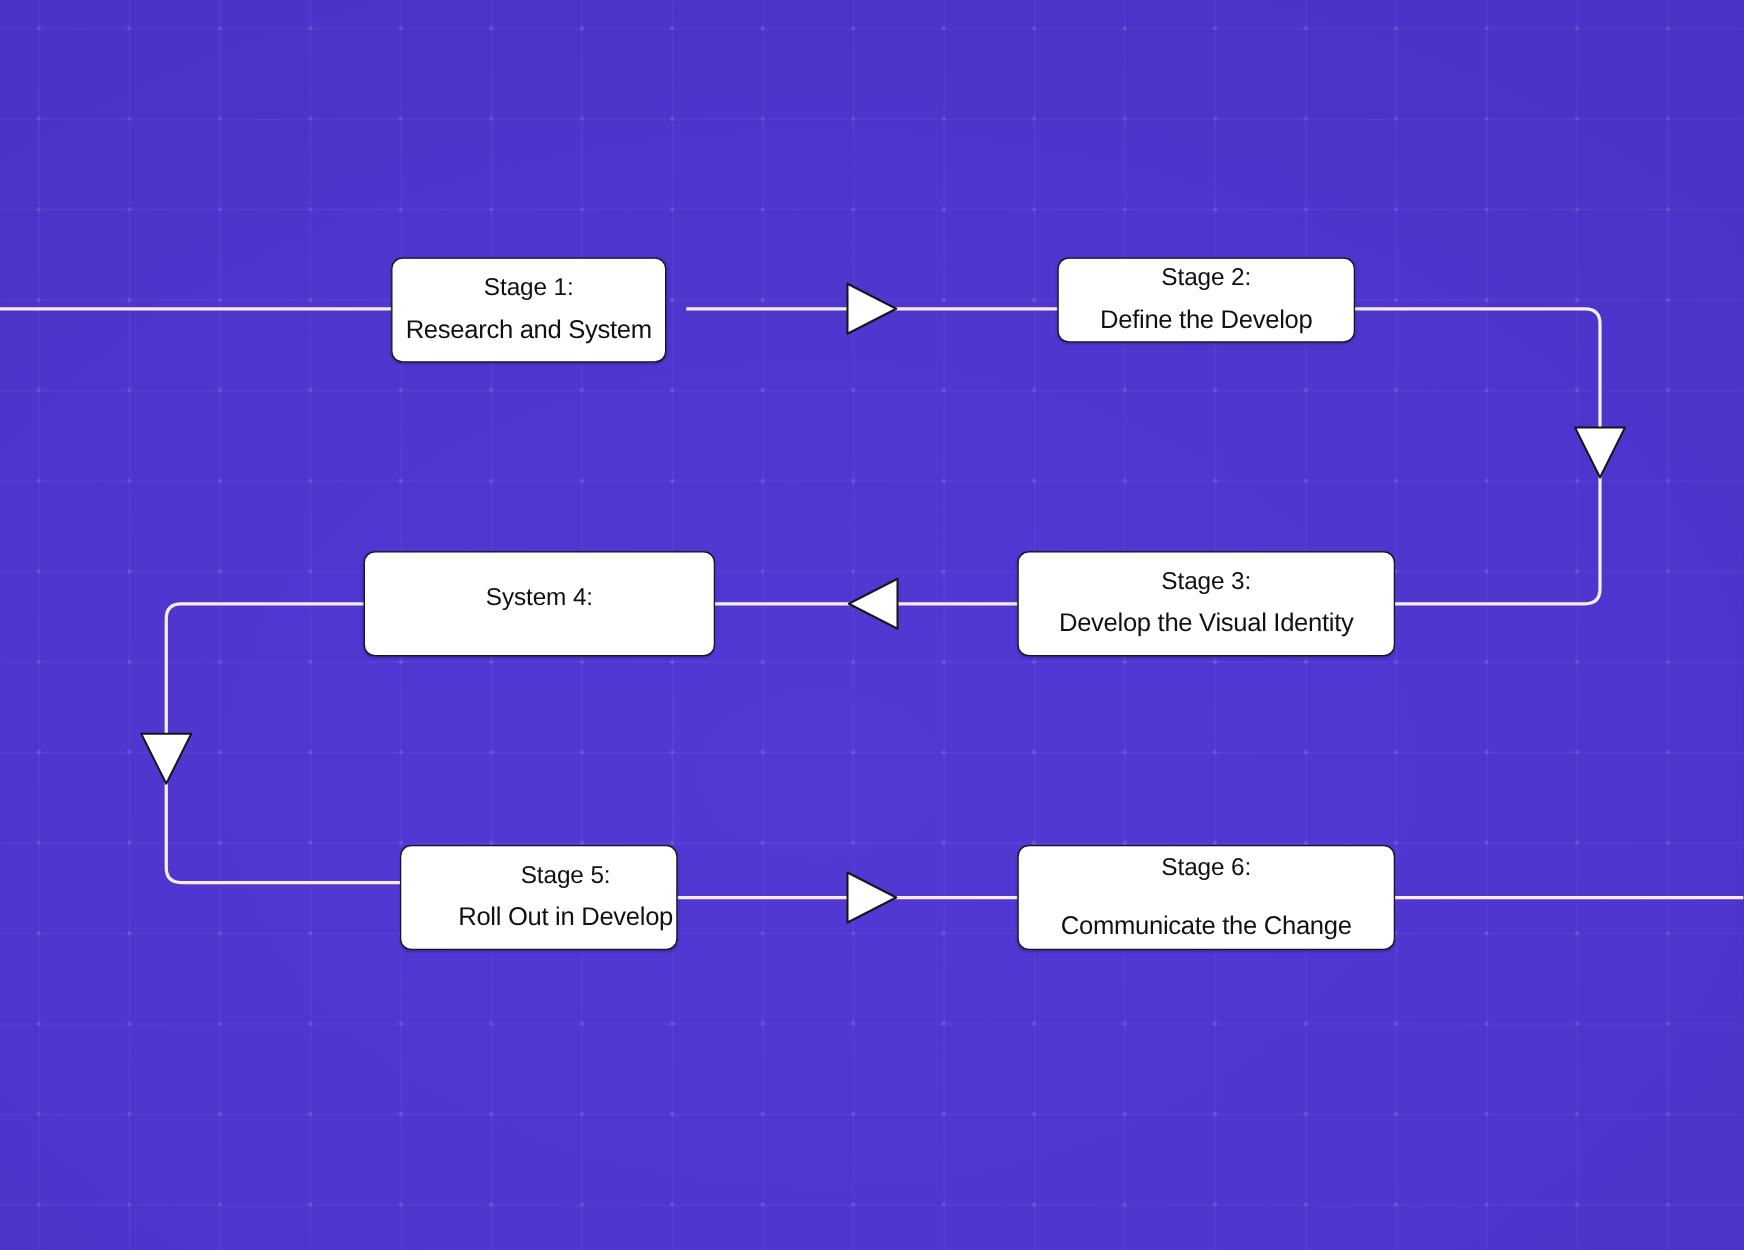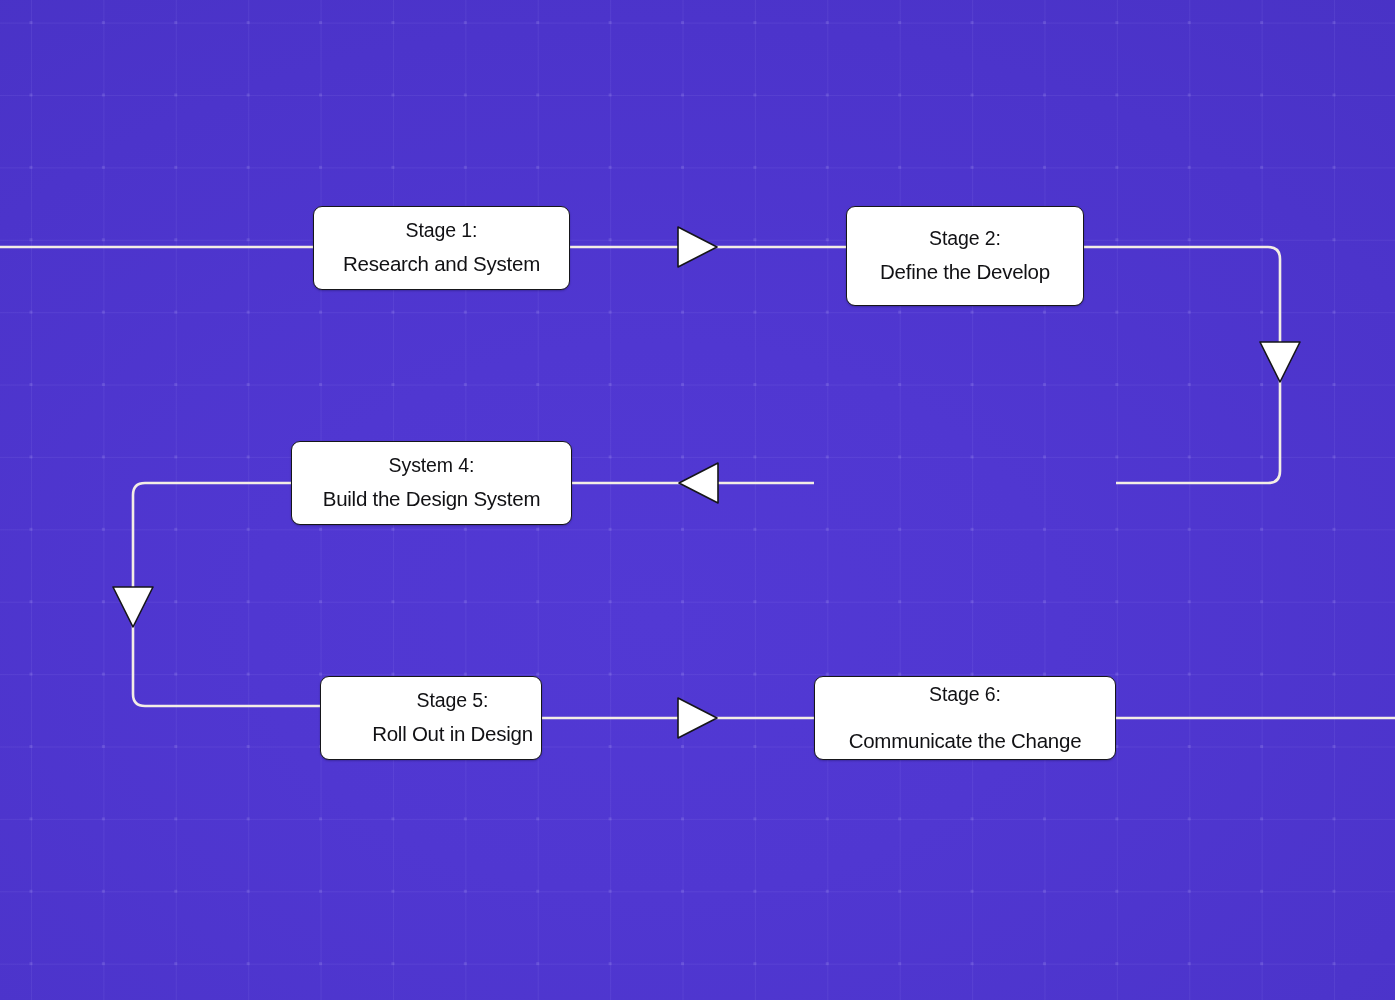--- a/index.html
+++ b/index.html
@@ -107,39 +107,42 @@
       <polygon points="1260,342 1300,342 1280,382"></polygon>
 
       <polygon points="718,463 718,503 679,483"></polygon>
 
       <polygon points="113,587 153,587 133,627"></polygon>
 
       <polygon points="678,698 717,718 678,738"></polygon>
     </g>
   </svg>
 
-  <div class="node" style="left:313px; top:206px; width:257px; height:84px;">
+  <div class="node" style="left:313px; top:206px; width:220px; height:84px;">
     <span class="l1">Stage 1:</span>
     <span class="l2">Research and System</span>
   </div>
 
-  <div class="node" style="left:846px; top:206px; width:238px; height:100px;">
+  <div class="node" style="left:846px; top:206px; width:238px; height:68px;">
     <span class="l1">Stage 2:</span>
     <span class="l2">Define the Develop</span>
   </div>
 
+  <div class="node" style="left:814px; top:441px; width:302px; height:84px;">
+    <span class="l1">Stage 3:</span>
+    <span class="l2">Develop the Visual Identity</span>
+  </div>
 
   <div class="node" style="left:291px; top:441px; width:281px; height:84px;">
     <span class="l1">System 4:</span>
-    <span class="l2">Build the Design System</span>
   </div>
 
   <div class="node" style="left:320px; top:676px; width:222px; height:84px;padding-left:43px;">
     <span class="l1">Stage 5:</span>
-    <span class="l2">Roll Out in Design</span>
+    <span class="l2">Roll Out in Develop</span>
   </div>
 
   <div class="node" style="left:814px; top:676px; width:302px; height:84px;gap:13px;">
     <span class="l1">Stage 6:</span>
     <span class="l2">Communicate the Change</span>
   </div>
 
 </div>
 
 </body></html>

